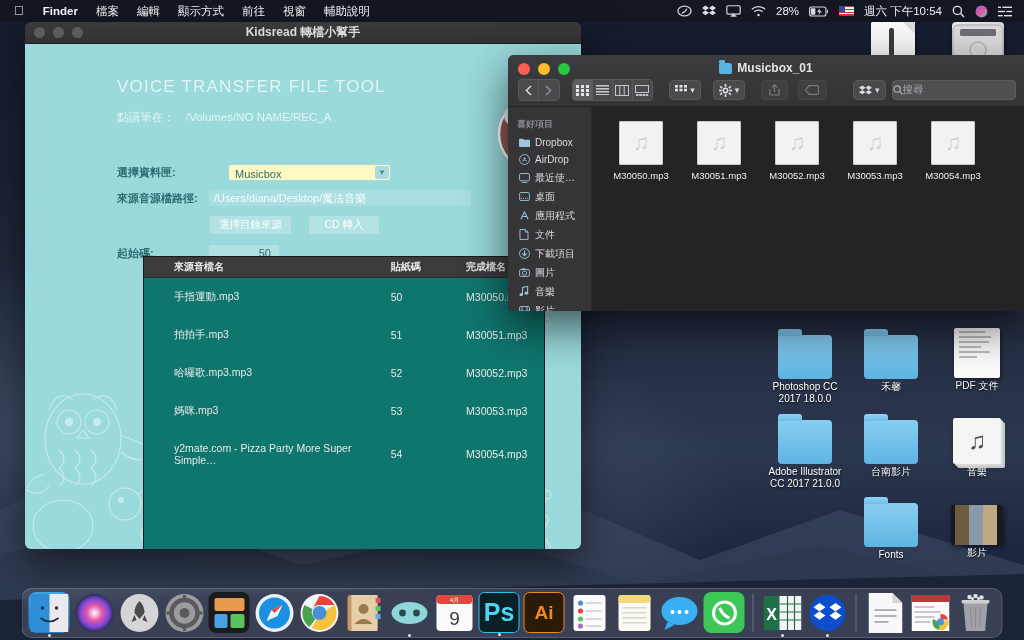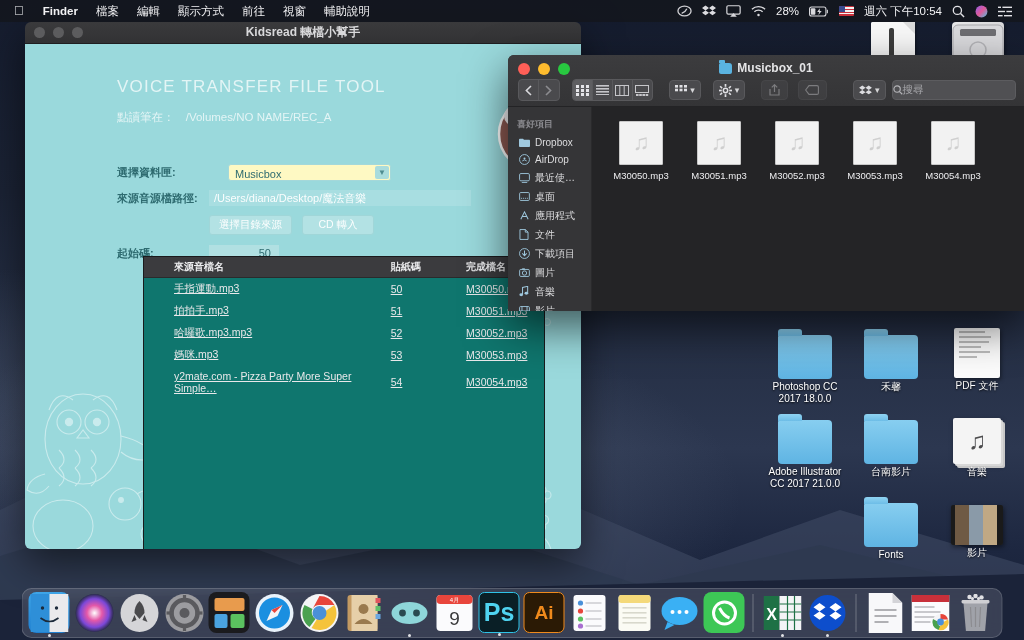--- a/index.html
+++ b/index.html
@@ -89,21 +89,21 @@
   .fselect .chev {
     position: absolute; right: 1px; top: 1px; width: 14px; height: 13px;
     background: #a9dcdd; border-radius: 2px; display: flex; align-items: center; justify-content: center;
     color: #4e8c90; font-size: 8px;
   }
   .ftext {
     width: 262px; height: 16px; background: rgba(255,255,255,0.14);
     border: none; color: rgba(255,255,255,0.95); font-size: 11px;
     padding-left: 5px; display: flex; align-items: center;
   }
-  .fbtns { display: flex; gap: 10px; margin: 4px 0 10px 92px; }
+  .fbtns { display: flex; gap: 16px; margin: 4px 0 10px 92px; }
   .fbtn {
     background: #b3e2e4; border: 1px solid #a0d6d8; border-radius: 3px;
     color: rgba(255,255,255,0.95); font-size: 10.5px;
     padding: 2px 9px; min-width: 72px; text-align: center;
   }
   .fnum {
     width: 70px; height: 16px; background: #b1e0e2; border: none;
     color: #2e6b70; font-size: 11px; text-align: right; padding-right: 8px;
     display: flex; align-items: center; justify-content: flex-end;
   }
@@ -112,21 +112,21 @@
   #tblwrap {
     position: absolute; left: 118px; top: 212px; width: 402px; height: 310px;
     background: #0f766e; border: 1px solid #1a1a1c;
   }
   #tbl { width: 100%; border-collapse: collapse; font-size: 10.5px; color: #e8e8ea; }
   #tbl thead th {
     background: #3b3b3e; font-weight: bold; text-align: left;
     padding: 3px 0 3px 0; font-size: 10px; color: #ededef;
     border-bottom: 1px solid #2a2a2c;
   }
-  #tbl td { padding: 4px 0; text-decoration: underline; }
+  #tbl td { padding: 12px 0; }
   .c-name { width: 248px; padding-left: 30px !important; }
   .c-code { width: 76px; }
   .c-out  { width: 78px; }
 
   
   #finder {
     position: absolute; left: 508px; top: 55px; width: 516px; height: 256px;
     background: #2b2b2d; border-radius: 6px 0 0 0; overflow: hidden; z-index: 200;
     box-shadow: 0 16px 44px rgba(0,0,0,0.6);
   }

